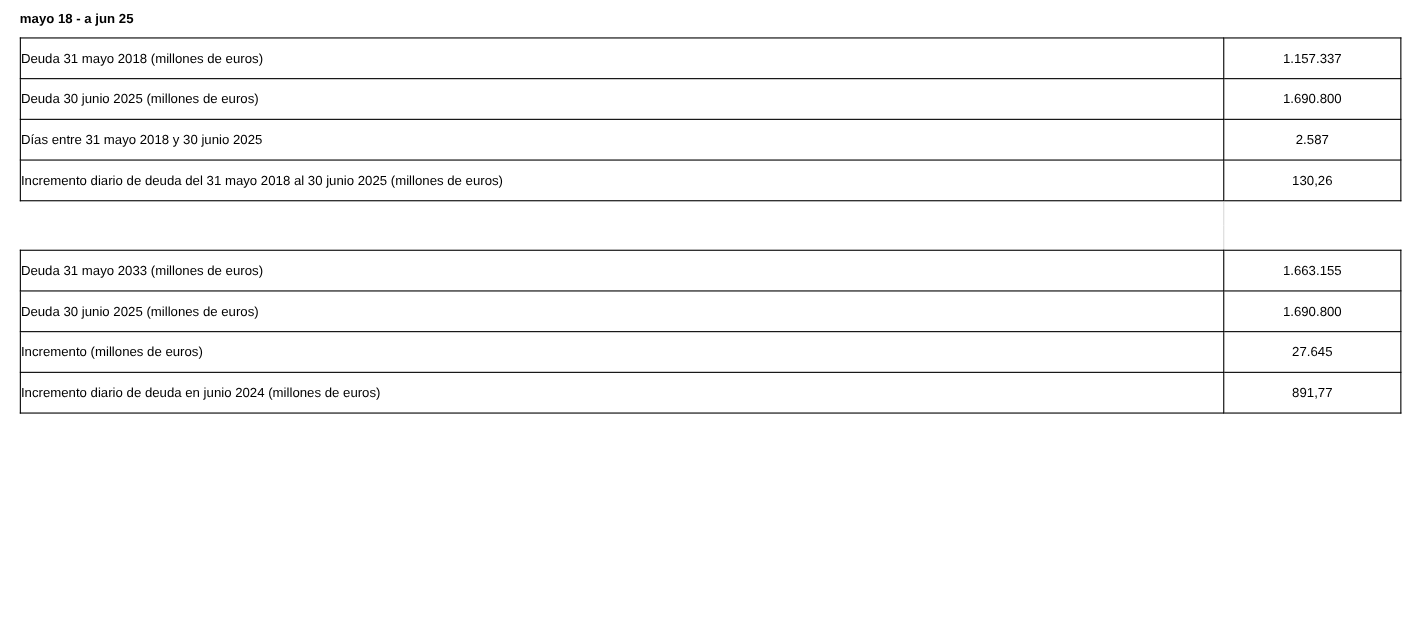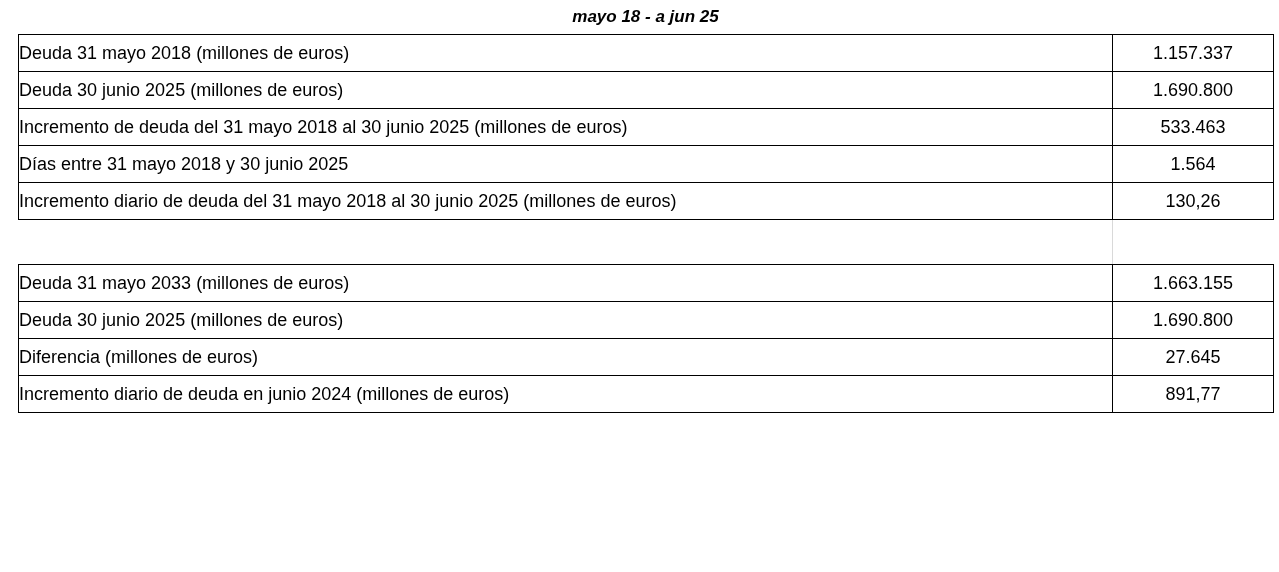--- a/index.html
+++ b/index.html
@@ -25,30 +25,28 @@
     table-layout: fixed;
     width: 1255px;
     margin-left: 18px;
   }
   table.grid td {
     padding: 0;
     vertical-align: middle;
   }
   .title-row td {
     height: 34px;
-    text-align: center;
     font-weight: bold;
-    font-size: 17px;
+    font-size: 12px;
     border: none;
-    font-style: italic;
   }
   .data-row td {
     height: 36px;
     border: 1.6px solid #000000;
-    font-size: 18px;
+    font-size: 12px;
   }
   td.label {
     text-align: left;
     padding-left: 6px;
     white-space: nowrap;
     overflow: hidden;
   }
   td.value {
     text-align: center;
     padding-right: 8px;
@@ -87,26 +85,22 @@
     <tbody>
       <tr class="data-row">
         <td class="label">Deuda 31 mayo 2018 (millones de euros)</td>
         <td class="value">1.157.337</td>
       </tr>
       <tr class="data-row">
         <td class="label">Deuda 30 junio 2025 (millones de euros)</td>
         <td class="value">1.690.800</td>
       </tr>
       <tr class="data-row">
-        <td class="label">Incremento de deuda del 31 mayo 2018 al 30 junio 2025 (millones de euros)</td>
-        <td class="value">533.463</td>
-      </tr>
-      <tr class="data-row">
         <td class="label">Días entre 31 mayo 2018 y 30 junio 2025</td>
-        <td class="value">1.564</td>
+        <td class="value">2.587</td>
       </tr>
       <tr class="data-row">
         <td class="label">Incremento diario de deuda del 31 mayo 2018 al 30 junio 2025 (millones de euros)</td>
         <td class="value">130,26</td>
       </tr>
     </tbody>
   </table>
 
   <table class="grid">
     <colgroup>
@@ -133,21 +127,21 @@
     <tbody>
       <tr class="data-row">
         <td class="label">Deuda 31 mayo 2033 (millones de euros)</td>
         <td class="value">1.663.155</td>
       </tr>
       <tr class="data-row">
         <td class="label">Deuda 30 junio 2025 (millones de euros)</td>
         <td class="value">1.690.800</td>
       </tr>
       <tr class="data-row">
-        <td class="label">Diferencia (millones de euros)</td>
+        <td class="label">Incremento (millones de euros)</td>
         <td class="value">27.645</td>
       </tr>
       <tr class="data-row">
         <td class="label">Incremento diario de deuda en junio 2024 (millones de euros)</td>
         <td class="value">891,77</td>
       </tr>
     </tbody>
   </table>
 
 </div>

